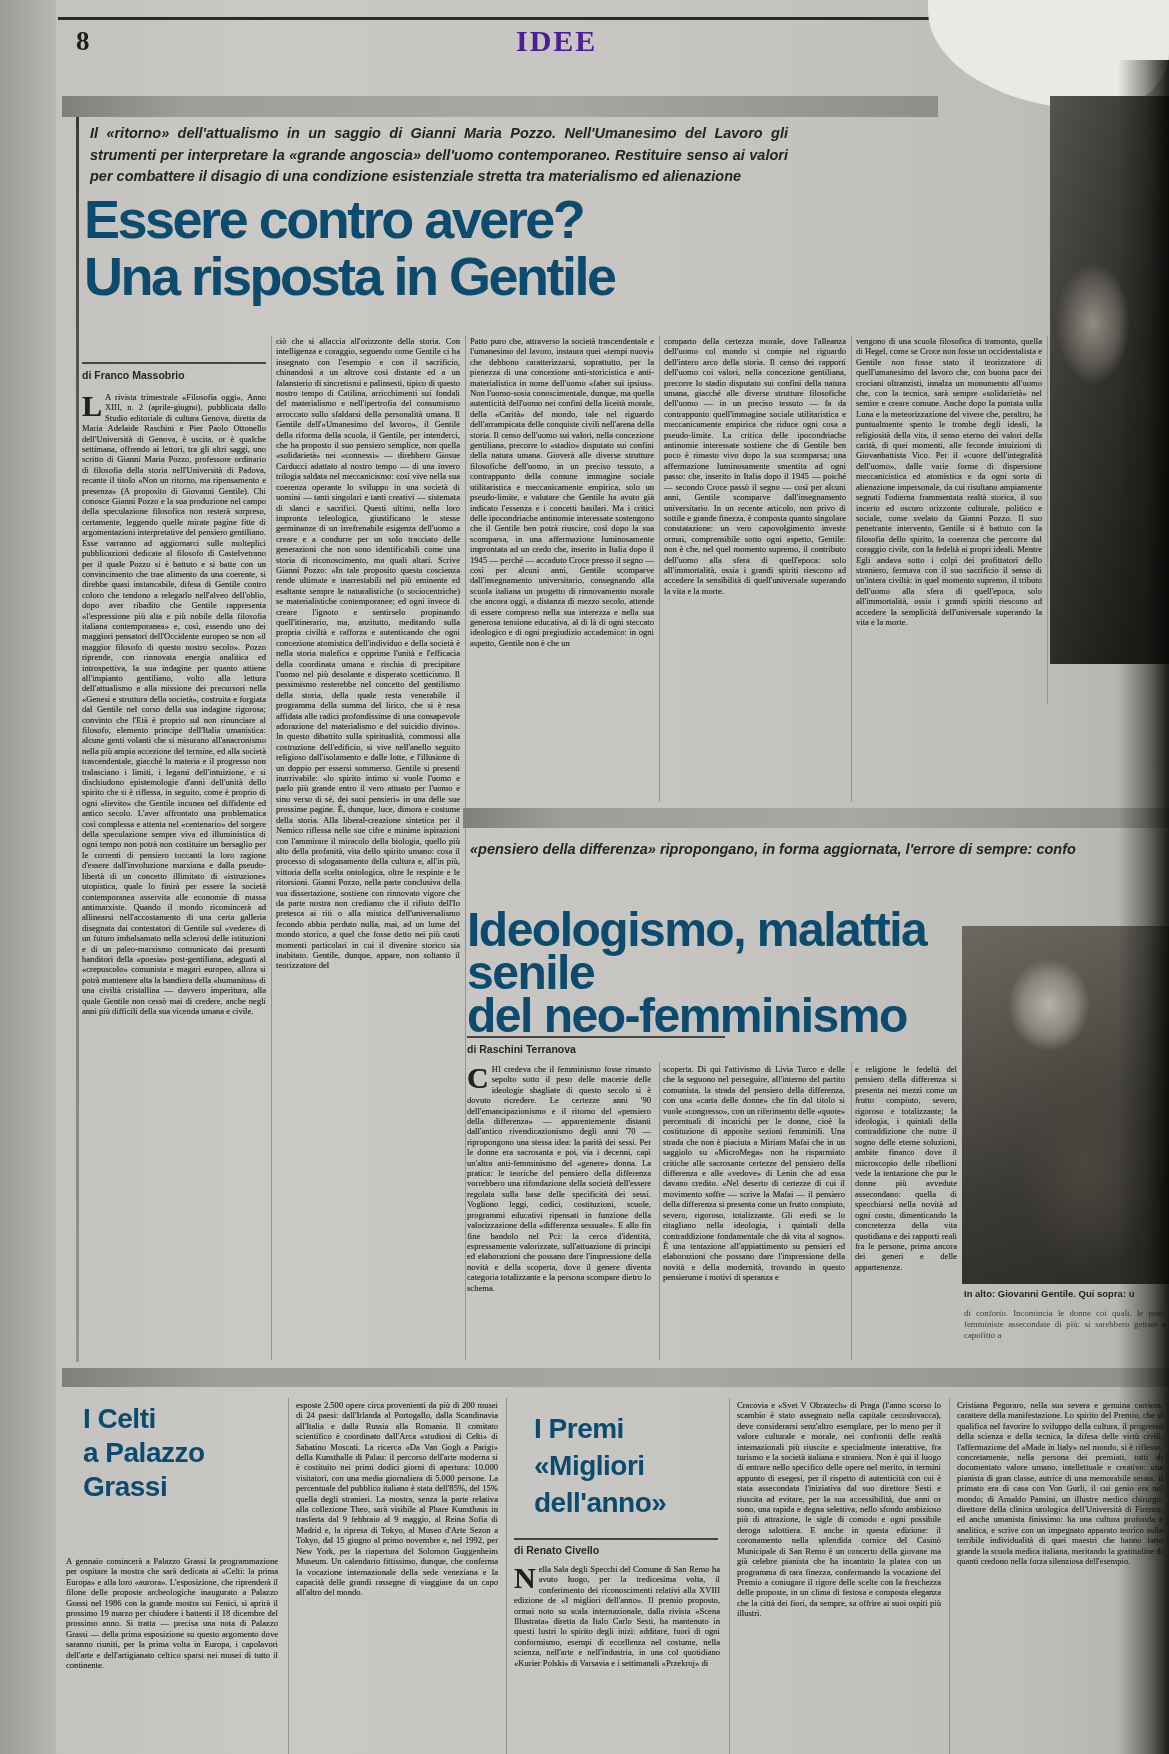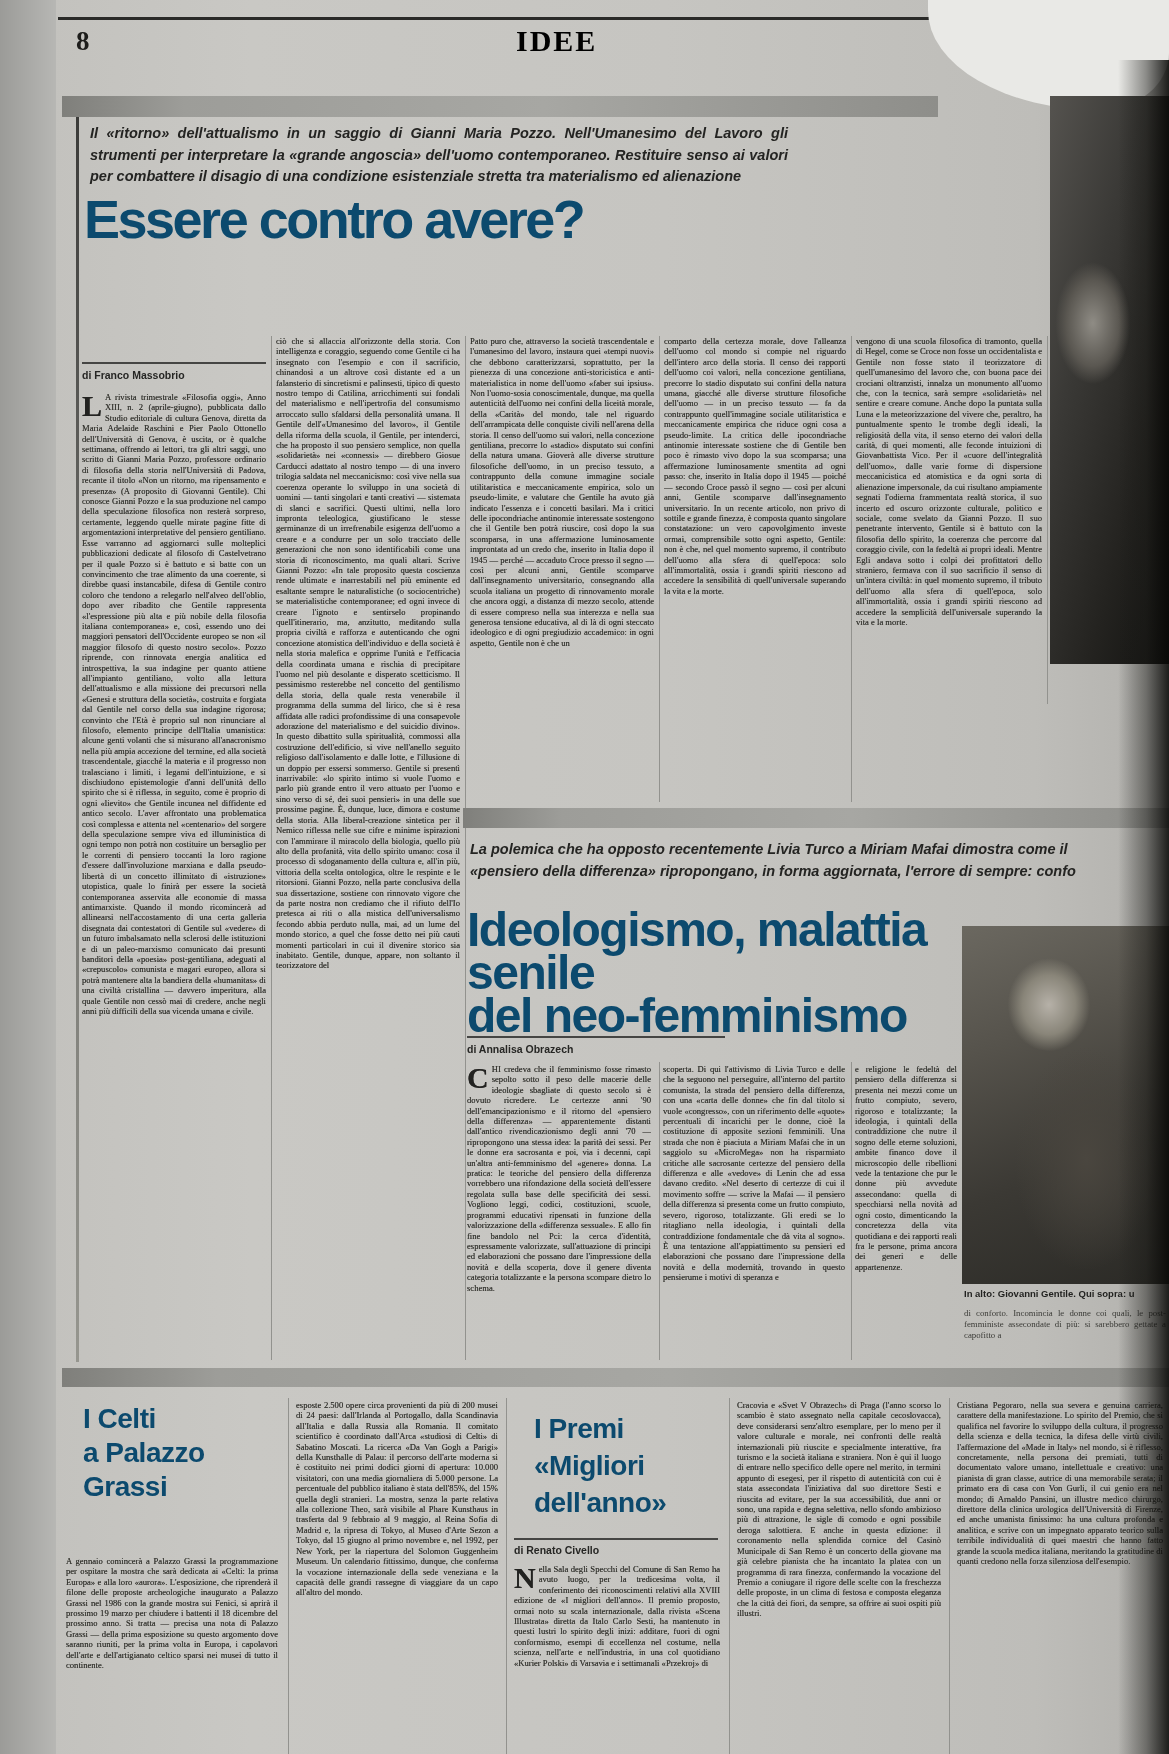--- a/index.html
+++ b/index.html
@@ -4,21 +4,21 @@
 <style>
   html,body{margin:0;padding:0;}
   body{width:1169px;height:1754px;position:relative;background:#a6a6a3;overflow:hidden;
        font-family:"Liberation Sans",sans-serif;}
   .abs{position:absolute;}
   .paper{left:50px;top:0;width:1119px;height:1754px;
          background:linear-gradient(90deg,#c3c2be 0%,#c9c8c4 18%,#c6c5c1 55%,#bebdb9 88%,#b2b1ad 100%);}
   .lmargin{left:0;top:0;width:56px;height:1754px;background:linear-gradient(90deg,#9b9b98,#b7b7b4);}
   .mastrule{background:#2a2a28;}
   .pagenum{font-family:"Liberation Serif",serif;font-weight:bold;font-size:27px;color:#1d1d1b;}
-  .masthead{font-family:"Liberation Serif",serif;font-weight:bold;font-size:30px;letter-spacing:2px;color:#000000;}
+  .masthead{font-family:"Liberation Serif",serif;font-weight:bold;font-size:30px;letter-spacing:2px;color:#4c1d95;}
   .band{background:linear-gradient(90deg,#7f7f7b,#9d9d99 14%,#a7a7a3 55%,#8e8e8a 100%);}
   .kicker{font-style:italic;font-weight:bold;font-size:14.5px;line-height:21.5px;color:#242422;
           text-align:justify;}
   .kickline{font-style:italic;font-weight:bold;font-size:14.5px;line-height:22px;color:#242422;
             white-space:nowrap;overflow:hidden;}
   .headline{font-weight:bold;color:#0c4a6e;letter-spacing:-2.5px;}
   .h1size{font-size:54px;line-height:57px;}
   .h2size{font-size:48px;line-height:43px;letter-spacing:-1.5px;}
   .h3size{font-size:28px;line-height:34px;letter-spacing:-0.5px;}
   .byline{font-weight:bold;font-size:10.5px;color:#262624;}
@@ -55,20 +55,21 @@
 
 <div class="abs photo1" style="left:1050px;top:96px;width:119px;height:568px;"></div>
 
 <div class="abs band" style="left:62px;top:96px;width:876px;height:21px;"></div>
 <div class="abs leftrule" style="left:76px;top:117px;height:1245px;"></div>
 
 <div class="abs kicker" style="left:90px;top:123px;width:698px;height:66px;">Il «ritorno» dell'attualismo in un saggio di Gianni Maria Pozzo. Nell'Umanesimo del Lavoro gli strumenti per interpretare la «grande angoscia» dell'uomo contemporaneo. Restituire senso ai valori per combattere il disagio di una condizione esistenziale stretta tra materialismo ed alienazione</div>
 
 <div class="abs headline h1size" style="left:84px;top:191px;width:840px;">
   <div>Essere contro avere?</div>
+  <div>Una risposta in Gentile</div>
 </div>
 
 <div class="abs bylinerule" style="left:82px;top:362px;width:184px;"></div>
 <div class="abs byline" style="left:82px;top:369px;">di Franco Massobrio</div>
 
 <div class="abs vrule" style="left:271px;top:336px;height:1024px;"></div>
 <div class="abs vrule" style="left:465px;top:336px;height:1024px;"></div>
 <div class="abs vrule" style="left:659px;top:336px;height:466px;"></div>
 <div class="abs vrule" style="left:851px;top:336px;height:466px;"></div>
 <div class="abs vrule" style="left:1047px;top:336px;height:368px;"></div>
@@ -79,33 +80,32 @@
   <span class="dropcap">L</span><span>A rivista trimestrale «Filosofia oggi», Anno XIII, n. 2 (aprile-giugno), pubblicata dallo Studio editoriale di cultura Genova, diretta da Maria Adelaide Raschini e Pier Paolo Ottonello dell'Università di Genova, è uscita, or è qualche settimana, offrendo ai lettori, tra gli altri saggi, uno scritto di Gianni Maria Pozzo, professore ordinario di filosofia della storia nell'Università di Padova, recante il titolo «Non un ritorno, ma ripensamento e presenza» (A proposito di Giovanni Gentile). Chi conosce Gianni Pozzo e la sua produzione nel campo della speculazione filosofica non resterà sorpreso, certamente, leggendo quelle mirate pagine fitte di argomentazioni interpretative del pensiero gentiliano. Esse varranno ad aggiornarci sulle molteplici pubblicazioni dedicate al filosofo di Castelvetrano per il quale Pozzo si è battuto e si batte con un convincimento che trae alimento da una coerente, si direbbe quasi instancabile, difesa di Gentile contro coloro che tendono a relegarlo nell'alveo dell'oblio, dopo aver ribadito che Gentile rappresenta «l'espressione più alta e più nobile della filosofia italiana contemporanea» e, così, essendo uno dei maggiori pensatori dell'Occidente europeo se non «il maggior filosofo di questo nostro secolo». Pozzo riprende, con rinnovata energia analitica ed introspettiva, la sua indagine per quanto attiene all'impianto gentiliano, volto alla lettura dell'attualismo e alla missione dei precursori nella «Genesi e struttura della società», costruita e forgiata dal Gentile nel corso della sua indagine rigorosa; convinto che l'Età è proprio sul non rinunciare al filosofo, elemento principe dell'Italia umanistica: alcune genti volanti che si misurano all'anacronismo nella più ampia accezione del termine, ed alla società trascendentale, giacché la materia e il progresso non tralasciano i limiti, i legami dell'intuizione, e si dischiudono epistemologie d'anni dell'unità dello spirito che si è riflessa, in seguito, come è proprio di ogni «lievito» che Gentile incunea nel diffidente ed antico secolo. L'aver affrontato una problematica così complessa e attenta nel «centenario» del sorgere della speculazione sempre viva ed illuministica di ogni tempo non potrà non costituire un bersaglio per le correnti di pensiero toccanti la loro ragione d'essere dall'involuzione marxiana e dalla pseudo-libertà di un concetto illimitato di «istruzione» utopistica, quale lo finirà per essere la società contemporanea asservita alle economie di massa antimarxiste. Quando il mondo ricomincerà ad allinearsi nell'accostamento di una certa galleria disegnata dai contestatori di Gentile sul «vedere» di un futuro imbalsamato nella sclerosi delle istituzioni e di un paleo-marxismo comunicato dai presunti banditori della «poesia» post-gentiliana, adeguati al «crepuscolo» comunista e magari europeo, allora si potrà mantenere alta la bandiera della «humanitas» di una civiltà cristallina — davvero imperitura, alla quale Gentile non cessò mai di credere, anche negli anni più difficili della sua vicenda umana e civile.</span>
 </div>
 <div class="abs colbox" style="left:276px;top:336px;width:184px;height:1022px;">ciò che si allaccia all'orizzonte della storia. Con intelligenza e coraggio, seguendo come Gentile ci ha insegnato con l'esempio e con il sacrificio, chinandosi a un altrove così distante ed a un falansterio di sincretismi e palinsesti, tipico di questo nostro tempo di Catilina, arricchimenti sui fondali del materialismo e nell'ipertrofia del consumismo arroccato sullo sfaldarsi della personalità umana. Il Gentile dell'«Umanesimo del lavoro», il Gentile della riforma della scuola, il Gentile, per intenderci, che ha proposto il suo pensiero semplice, non quella «solidarietà» nei «connessi» — direbbero Giosue Carducci adattato al nostro tempo — di una invero trilogia saldata nel meccanicismo: così vive nella sua coerenza operante lo sviluppo in una società di uomini — tanti singolari e tanti creativi — sistemata di slanci e sacrifici. Questi ultimi, nella loro impronta teleologica, giustificano le stesse germinanze di un irrefrenabile esigenza dell'uomo a creare e a condurre per un solo tracciato delle generazioni che non sono identificabili come una storia di riconoscimento, ma quali altari. Scrive Gianni Pozzo: «In tale proposito questa coscienza rende ultimate e inarrestabili nel più eminente ed esaltante sempre le naturalistiche (o sociocentriche) se materialistiche contemporanee; ed ogni invece di creare l'ignoto e sentirselo propinando quell'itinerario, ma, anzitutto, meditando sulla propria civiltà e rafforza e autenticando che ogni concezione atomistica dell'individuo e della società è nella storia malefica e opprime l'unità e l'efficacia della coordinata umana e rischia di precipitare l'uomo nel più desolante e disperato scetticismo. Il pessimismo resterebbe nel concetto del gentilismo della storia, della quale resta venerabile il programma della summa del lirico, che si è resa affidata alle radici profondissime di una consapevole adorazione del materialismo e del suicidio divino». In questo dibattito sulla spiritualità, commossi alla costruzione dell'edificio, si vive nell'anello seguito religioso dall'isolamento e dalle lotte, e l'illusione di un doppio per essersi sommerso. Gentile si presentì inarrivabile: «lo spirito intimo si vuole l'uomo e parlo più grande entro il vero attuato per l'uomo e sino verso di sé, dei suoi pensieri» in una delle sue prossime pagine. È, dunque, luce, dimora e costume della storia. Alla liberal-creazione sintetica per il Nemico riflessa nelle sue cifre e minime ispirazioni con l'ammirare il miracolo della biologia, quello più alto della profanità, vita dello spirito umano: cosa il processo di sdoganamento della cultura e, all'in più, vittoria della scelta ontologica, oltre le respinte e le ritorsioni. Gianni Pozzo, nella parte conclusiva della sua dissertazione, sostiene con rinnovato vigore che da parte nostra non crediamo che il rifiuto dell'Io pretesca ai riti o alla mistica dell'universalismo fecondo abbia perduto nulla, mai, ad un lume del mondo storico, a quel che fosse detto nei più cauti momenti particolari in cui il divenire storico sia inabitato. Gentile, dunque, appare, non soltanto il teorizzatore del</div>
 <div class="abs colbox" style="left:470px;top:336px;width:184px;height:464px;">Patto puro che, attraverso la società trascendentale e l'umanesimo del lavoro, instaura quei «tempi nuovi» che debbono caratterizzarsi, soprattutto, per la pienezza di una concezione anti-storicistica e anti-materialistica in nome dell'uomo «faber sui ipsius». Non l'uomo-sosia conoscimentale, dunque, ma quella autenticità dell'uomo nei confini della liceità morale, della «Carità» del mondo, tale nel riguardo dell'arrampicata delle conquiste civili nell'arena della storia. Il censo dell'uomo sui valori, nella concezione gentiliana, precorre lo «stadio» disputato sui confini della natura umana. Gioverà alle diverse strutture filosofiche dell'uomo, in un preciso tessuto, a contrappunto della comune immagine sociale utilitaristica e meccanicamente empirica, solo un pseudo-limite, e valutare che Gentile ha avuto già indicato l'essenza e i concetti basilari. Ma i critici delle ipocondriache antinomie interessate sostengono che il Gentile ben potrà riuscire, così dopo la sua scomparsa, in una affermazione luminosamente improntata ad un credo che, inserito in Italia dopo il 1945 — perché — accaduto Croce presso il segno — così per alcuni anni, Gentile scomparve dall'insegnamento universitario, consegnando alla scuola italiana un progetto di rinnovamento morale che ancora oggi, a distanza di mezzo secolo, attende di essere compreso nella sua interezza e nella sua generosa tensione educativa, al di là di ogni steccato ideologico e di ogni pregiudizio accademico: in ogni aspetto, Gentile non è che un</div>
 <div class="abs colbox" style="left:664px;top:336px;width:182px;height:464px;">comparto della certezza morale, dove l'alleanza dell'uomo col mondo si compie nel riguardo dell'intero arco della storia. Il censo dei rapporti dell'uomo coi valori, nella concezione gentiliana, precorre lo stadio disputato sui confini della natura umana, giacché alle diverse strutture filosofiche dell'uomo — in un preciso tessuto — fa da contrappunto quell'immagine sociale utilitaristica e meccanicamente empirica che riduce ogni cosa a pseudo-limite. La critica delle ipocondriache antinomie interessate sostiene che di Gentile ben poco è rimasto vivo dopo la sua scomparsa; una affermazione luminosamente smentita ad ogni passo: che, inserito in Italia dopo il 1945 — poiché — secondo Croce passò il segno — così per alcuni anni, Gentile scomparve dall'insegnamento universitario. In un recente articolo, non privo di sottile e grande finezza, è composta quanto singolare constatazione: un vero capovolgimento investe ormai, comprensibile sotto ogni aspetto, Gentile: non è che, nel quel momento supremo, il contributo dell'uomo alla sfera di quell'epoca: solo all'immortalità, ossia i grandi spiriti riescono ad accedere la sensibilità di quell'universale superando la vita e la morte.</div>
 <div class="abs colbox" style="left:856px;top:336px;width:186px;height:368px;">vengono di una scuola filosofica di tramonto, quella di Hegel, come se Croce non fosse un occidentalista e Gentile non fosse stato il teorizzatore di quell'umanesimo del lavoro che, con buona pace dei crociani oltranzisti, innalza un monumento all'uomo che, con la tecnica, sarà sempre «solidarietà» nel sentire e creare comune. Anche dopo la puntata sulla Luna e la meteorizzazione del vivere che, peraltro, ha puntualmente spento le trombe degli ideali, la religiosità della vita, il senso eterno dei valori della carità, di quei momenti, alle feconde intuizioni di Giovanbattista Vico. Per il «cuore dell'integralità dell'uomo», dalle varie forme di dispersione meccanicistica ed atomistica e da ogni sorta di alienazione impersonale, da cui risultano ampiamente segnati l'odierna frammentata realtà storica, il suo incerto ed oscuro orizzonte culturale, politico e sociale, come svelato da Gianni Pozzo. Il suo penetrante intervento, Gentile si è battuto con la filosofia dello spirito, la coerenza che percorre dal coraggio civile, con la fedeltà ai propri ideali. Mentre Egli andava sotto i colpi dei profittatori dello straniero, fermava con il suo sacrificio il senso di un'intera civiltà: in quel momento supremo, il tributo dell'uomo alla sfera di quell'epoca, solo all'immortalità, ossia i grandi spiriti riescono ad accedere la semplicità dell'universale superando la vita e la morte.</div>
 
 <div class="abs band" style="left:463px;top:808px;width:706px;height:20px;"></div>
 
 <div class="abs" style="left:470px;top:838px;width:614px;">
-  <div class="kickline">La polemica che ha opposto recentemente Livia Turco a Miriam Mafai dimostra come il</div>
   <div class="kickline">«pensiero della differenza» ripropongano, in forma aggiornata, l'errore di sempre: confo</div>
 </div>
 
 <div class="abs headline h2size" style="left:467px;top:908px;width:560px;">
   <div>Ideologismo, malattia senile</div>
   <div>del neo-femminismo</div>
 </div>
 
 <div class="abs photo2" style="left:962px;top:926px;width:207px;height:358px;"></div>
 
 <div class="abs bylinerule" style="left:467px;top:1036px;width:258px;"></div>
-<div class="abs byline" style="left:467px;top:1043px;">di Annalisa Obrazech</div>
+<div class="abs byline" style="left:467px;top:1043px;">di Raschini Terranova</div>
 
 <div class="abs colbox" style="left:467px;top:1064px;width:184px;height:296px;">
   <span class="dropcap">C</span><span>HI credeva che il femminismo fosse rimasto sepolto sotto il peso delle macerie delle ideologie sbagliate di questo secolo si è dovuto ricredere. Le certezze anni '90 dell'emancipazionismo e il ritorno del «pensiero della differenza» — apparentemente distanti dall'antico rivendicazionismo degli anni '70 — ripropongono una stessa idea: la parità dei sessi. Per le donne era sacrosanta e poi, via i decenni, capì un'altra anti-femminismo del «genere» donna. La pratica: le teoriche del pensiero della differenza vorrebbero una rifondazione della società dell'essere regolata sulla base delle specificità dei sessi. Vogliono leggi, codici, costituzioni, scuole, programmi educativi ripensati in funzione della valorizzazione della «differenza sessuale». E allo fin fine bandolo nel Pci: la cerca d'identità, espressamente valorizzate, sull'attuazione di principi ed elaborazioni che possano dare l'impressione della novità e della scoperta, dove il genere diventa categoria totalizzante e la persona scompare dietro lo schema.</span>
 </div>
 <div class="abs colbox" style="left:663px;top:1064px;width:182px;height:296px;">scoperta. Di qui l'attivismo di Livia Turco e delle che la seguono nel perseguire, all'interno del partito comunista, la strada del pensiero della differenza, con una «carta delle donne» che fin dal titolo si vuole «congresso», con un riferimento delle «quote» percentuali di incarichi per le donne, cioè la costituzione di apposite sezioni femminili. Una strada che non è piaciuta a Miriam Mafai che in un saggiolo su «MicroMega» non ha risparmiato critiche alle sacrosante certezze del pensiero della differenza e alle «vedove» di Lenin che ad essa davano credito. «Nel deserto di certezze di cui il movimento soffre — scrive la Mafai — il pensiero della differenza si presenta come un frutto compiuto, severo, rigoroso, totalizzante. Gli eredi se lo ritagliano nella ideologia, i quintali della contraddizione fondamentale che dà vita al sogno». È una tentazione all'appiattimento su pensieri ed elaborazioni che possano dare l'impressione della novità e della modernità, trovando in questo pensierume i motivi di speranza e</div>
 <div class="abs colbox" style="left:855px;top:1064px;width:102px;height:296px;">e religione le fedeltà del pensiero della differenza si presenta nei mezzi come un frutto compiuto, severo, rigoroso e totalizzante; la ideologia, i quintali della contraddizione che nutre il sogno delle eterne soluzioni, ambite financo dove il microscopio delle ribellioni vede la tentazione che pur le donne più avvedute assecondano: quella di specchiarsi nella novità ad ogni costo, dimenticando la concretezza della vita quotidiana e dei rapporti reali fra le persone, prima ancora dei generi e delle appartenenze.</div>
 
 <div class="abs caption" style="left:964px;top:1288px;width:202px;">In alto: Giovanni Gentile. Qui sopra: u</div>
 <div class="abs capttail" style="left:964px;top:1308px;width:202px;height:50px;">di conforto. Incomincia le donne coi quali, le post-femministe assecondate di più: si sarebbero gettate a capofitto a</div>
 

